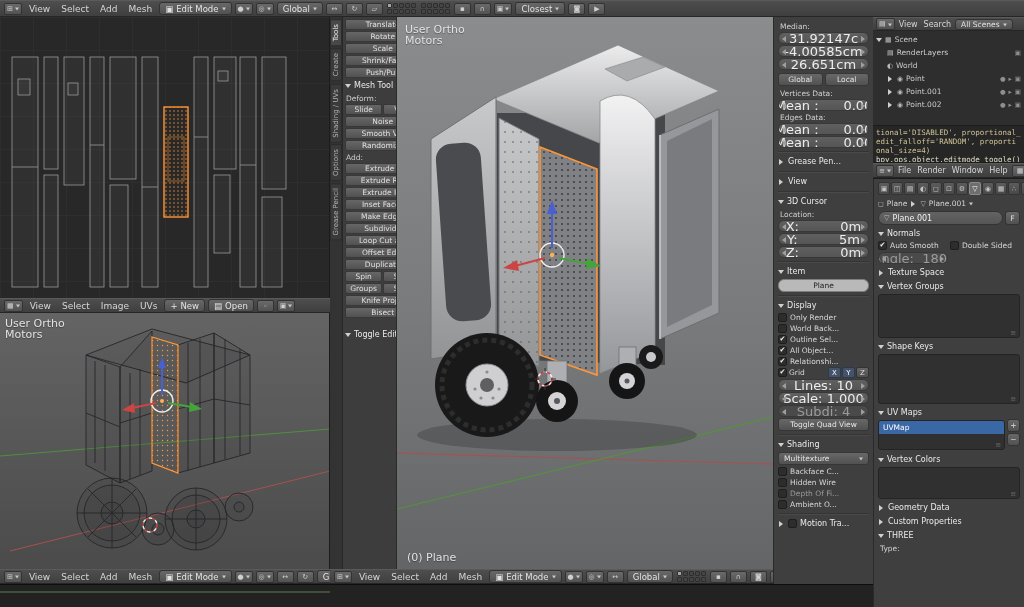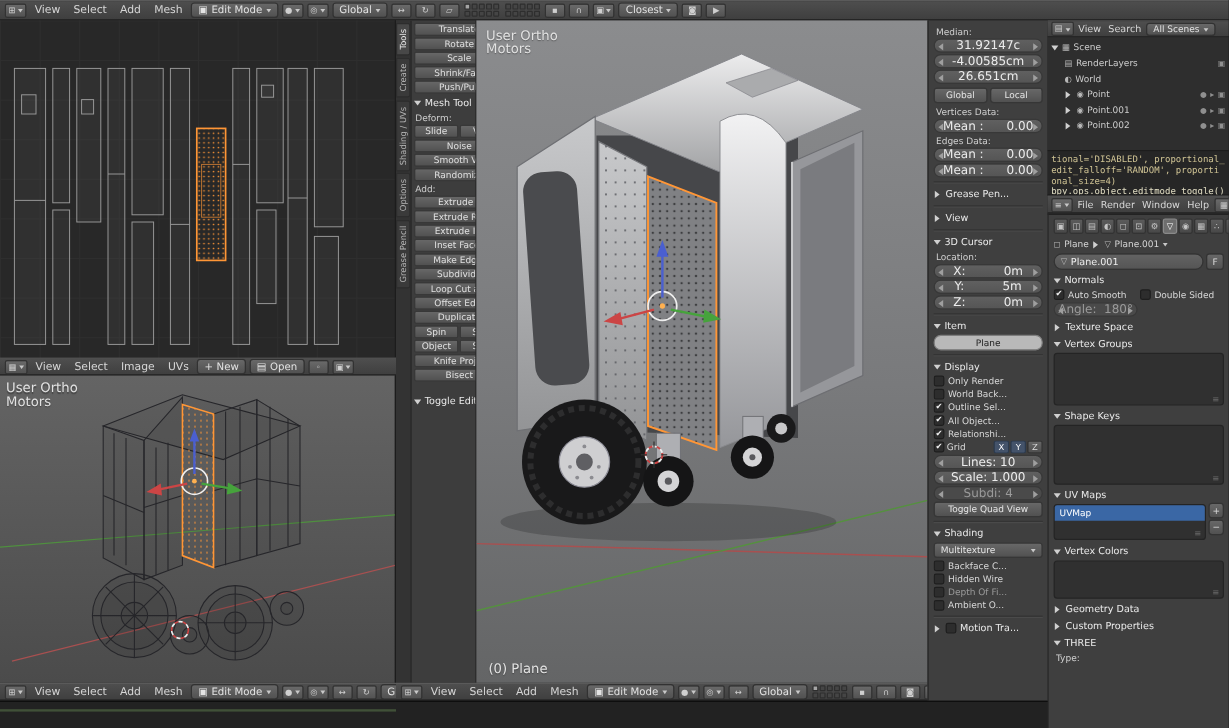--- a/index.html
+++ b/index.html
@@ -26,21 +26,21 @@
 .tbtn{display:flex;align-items:center;justify-content:center;width:100%;height:11px;margin-bottom:1px;background:linear-gradient(#676767,#515151);border:1px solid #383838;border-radius:2px;font-size:7.5px;color:#e0e0e0;overflow:hidden;white-space:nowrap;gap:2px}
 .trow{display:flex;gap:1px;margin-bottom:1px}
 .trow .tbtn{margin-bottom:0;flex:1;padding:0 1px}
 .slabel{font-size:7.5px;color:#cfcfcf;margin:2px 0 1px 1px}
 .ph{display:flex;align-items:center;gap:3px;height:13px;font-size:8px;color:#eaeaea;margin-top:1px;overflow:hidden;white-space:nowrap}
 .tri{width:0;height:0;display:inline-block;flex:none}
 .tri.down{border:3.5px solid transparent;border-top:4.5px solid #d0d0d0;transform:translateY(2px)}
 .tri.right{border:3.5px solid transparent;border-left:4.5px solid #d0d0d0;transform:translateX(1px)}
 #n-panel{background:#3f3f3f;border-left:1px solid #2a2a2a;padding:3px 4px;overflow:hidden}
 .nlabel{font-size:7.5px;color:#d0d0d0;margin:2px 0 1px 2px;white-space:nowrap;overflow:hidden}
-.nfield{height:12px;background:linear-gradient(#606060,#555);border:1px solid #383838;border-radius:6px;margin:1px 0;position:relative;display:flex;align-items:center;justify-content:center;font-size:10px;color:#ececec;white-space:pre;overflow:hidden}
+.nfield{height:12px;background:linear-gradient(#606060,#555);border:1px solid #383838;border-radius:6px;margin:1px 0;position:relative;display:flex;align-items:center;justify-content:center;font-size:13px;color:#ececec;white-space:pre;overflow:hidden}
 .nfield.dim{color:#9a9a9a;background:#4a4a4a}
 .nfield::before{content:"";position:absolute;left:3px;top:3px;border:3px solid transparent;border-right:4px solid #9f9f9f;border-left:none}
 .nfield::after{content:"";position:absolute;right:3px;top:3px;border:3px solid transparent;border-left:4px solid #9f9f9f;border-right:none}
 .chk{display:flex;align-items:center;gap:3px;height:11px;font-size:7.5px;color:#d8d8d8;white-space:nowrap;overflow:hidden}
 .chk.dim{color:#9a9a9a}
 .box{width:9px;height:9px;background:#2d2d2d;border:1px solid #1e1e1e;border-radius:2px;flex:none;display:flex;align-items:center;justify-content:center;font-size:7px;color:#f2f2f2;line-height:7px}
 .nbtn{height:13px;background:linear-gradient(#686868,#515151);border:1px solid #363636;border-radius:3px;display:flex;align-items:center;justify-content:center;font-size:7.5px;color:#e5e5e5;margin:1px 0;overflow:hidden;white-space:nowrap}
 .halfrow{display:flex;gap:2px}
 .halfrow>*{flex:1}
 .axbtn{width:13px;height:11px;background:linear-gradient(#666,#4f4f4f);border:1px solid #333;border-radius:2px;display:inline-flex;align-items:center;justify-content:center;font-size:7px;color:#ddd;flex:none}
@@ -350,21 +350,21 @@
     <div class="tbtn">Make Edg...</div>
     <div class="tbtn">Subdivide</div>
     <div class="tbtn">Loop Cut a...</div>
     <div class="tbtn">Offset Ed...</div>
     <div class="tbtn">Duplicate</div>
     <div class="trow">
           <div class="tbtn">Spin</div>
           <div class="tbtn">Scre</div>
         </div>
     <div class="trow">
-          <div class="tbtn">Object</div>
+          <div class="tbtn">Groups</div>
           <div class="tbtn">Sele</div>
         </div>
     <div class="tbtn">Knife Proj...</div>
     <div class="tbtn">Bisect</div>
     <div class="ph" style="margin-top:10px">
           <span class="tri down"></span>
           <span>Toggle Editmode</span>
         </div>
   </div>
 </div>

